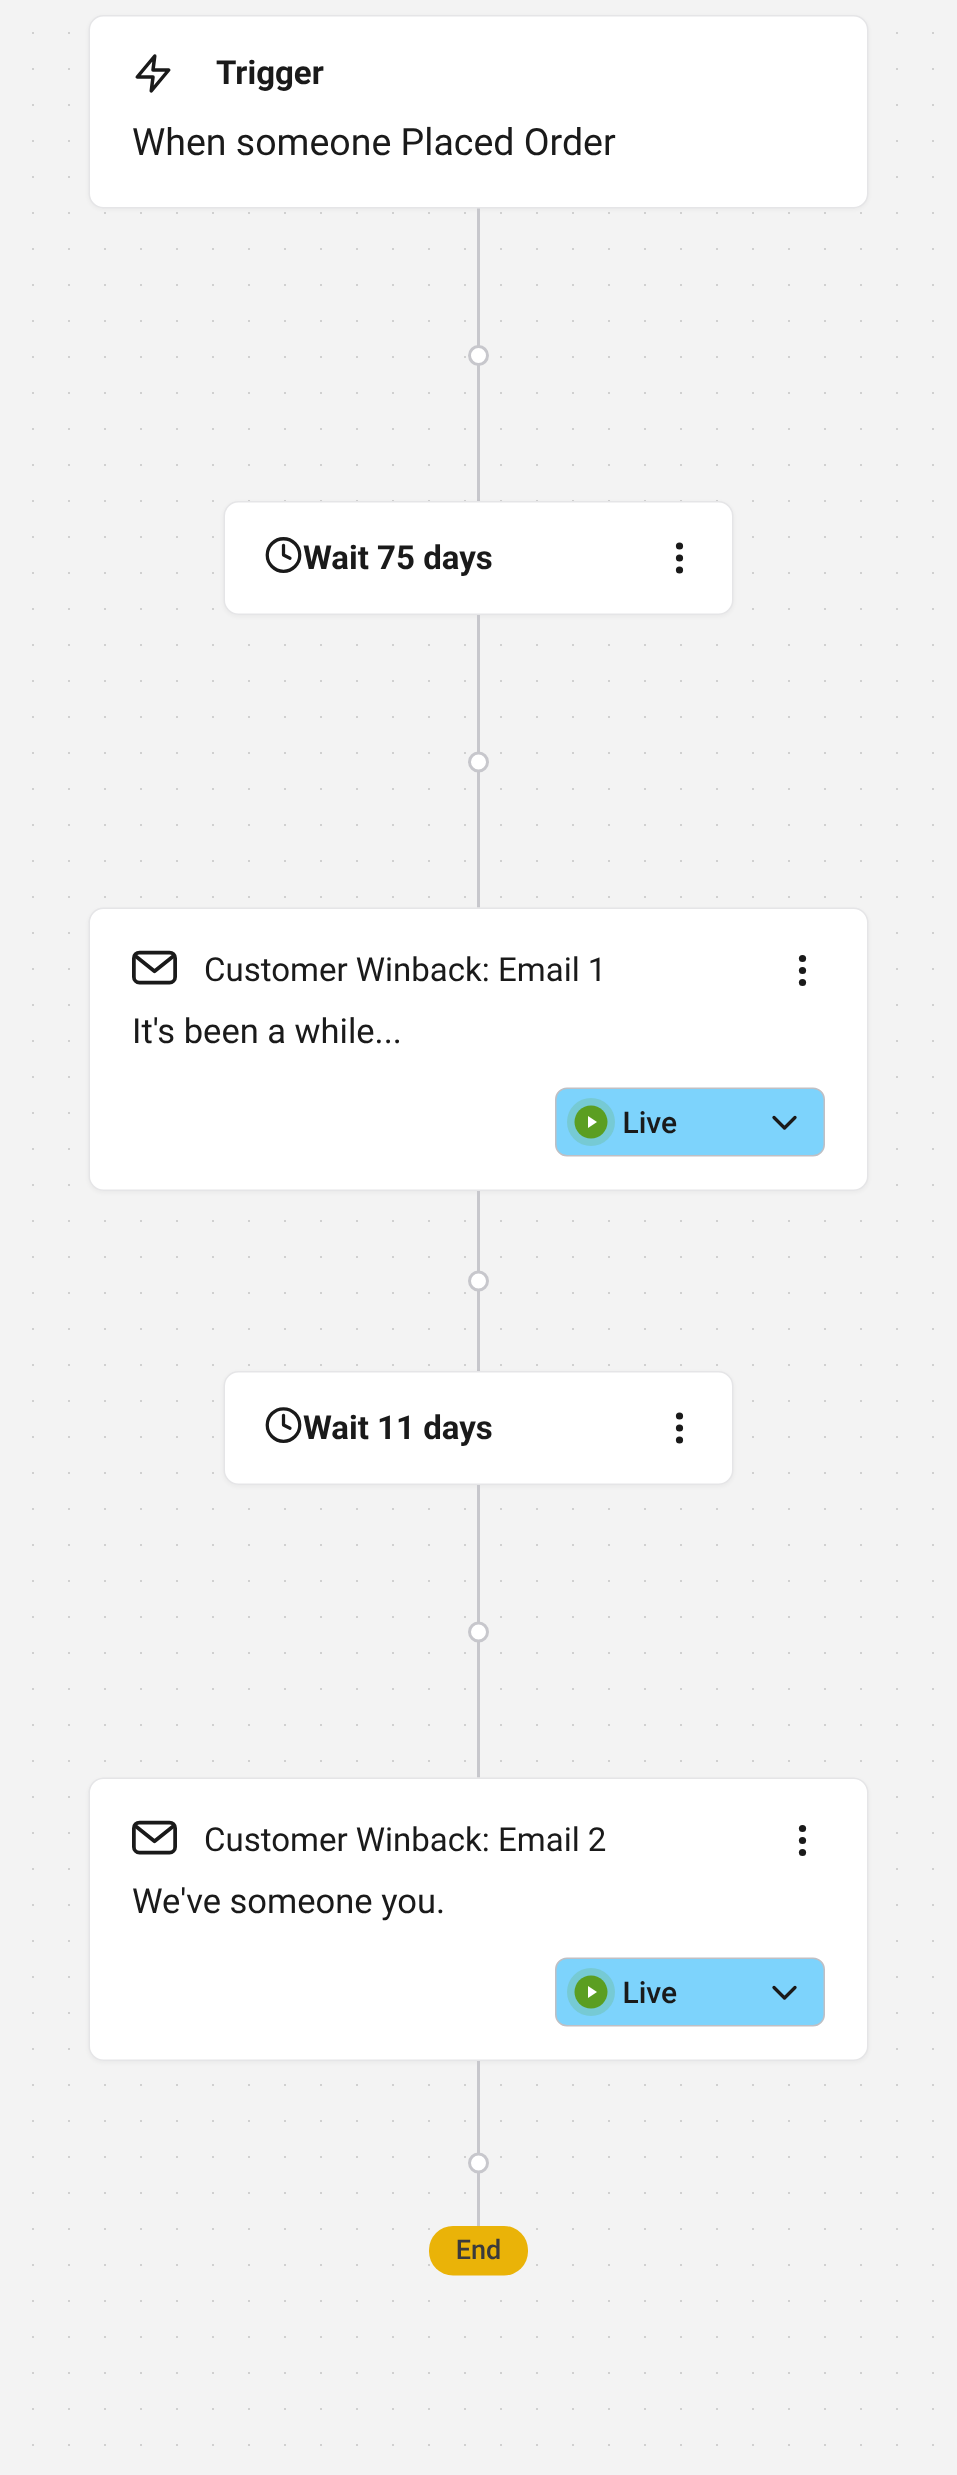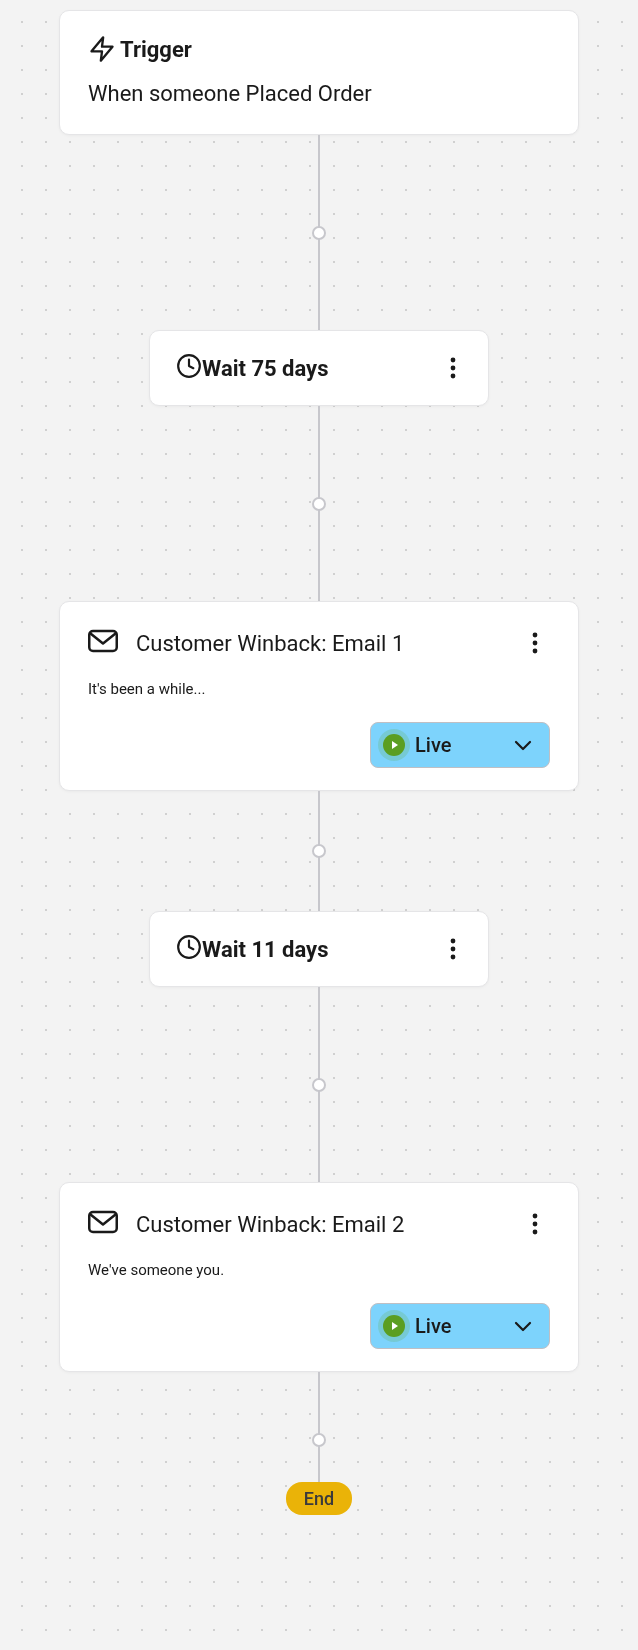--- a/index.html
+++ b/index.html
@@ -34,31 +34,31 @@
   }
   
   .trigger-card {
     width: 520px;
     margin-top: 10px;
     padding: 24px 28px 28px 28px;
   }
   .trigger-head {
     display: flex;
     align-items: center;
-    gap: 4px;
+    gap: 28px;
     margin-bottom: 18px;
   }
   .trigger-head .icon svg { display:block; }
   .trigger-title {
     font-size: 22px;
     font-weight: 700;
     color: #1a1a1a;
   }
   .trigger-desc {
-    font-size: 22px;
+    font-size: 25px;
     font-weight: 400;
     color: #1a1a1a;
   }
   
   .connector {
     position: relative;
     width: 2px;
     background: #c7c7cc;
     flex: 0 0 auto;
   }
@@ -106,22 +106,22 @@
     align-items: center;
     gap: 18px;
   }
   .email-title {
     font-size: 22px;
     font-weight: 400;
     color: #1a1a1a;
     flex: 1;
   }
   .email-subject {
-    margin-top: 22px;
-    font-size: 15px;
+    margin-top: 12px;
+    font-size: 23px;
     color: #1a1a1a;
   }
   .status-row {
     display: flex;
     justify-content: flex-end;
     margin-top: 24px;
   }
   .status-pill {
     display: flex;
     align-items: center;

